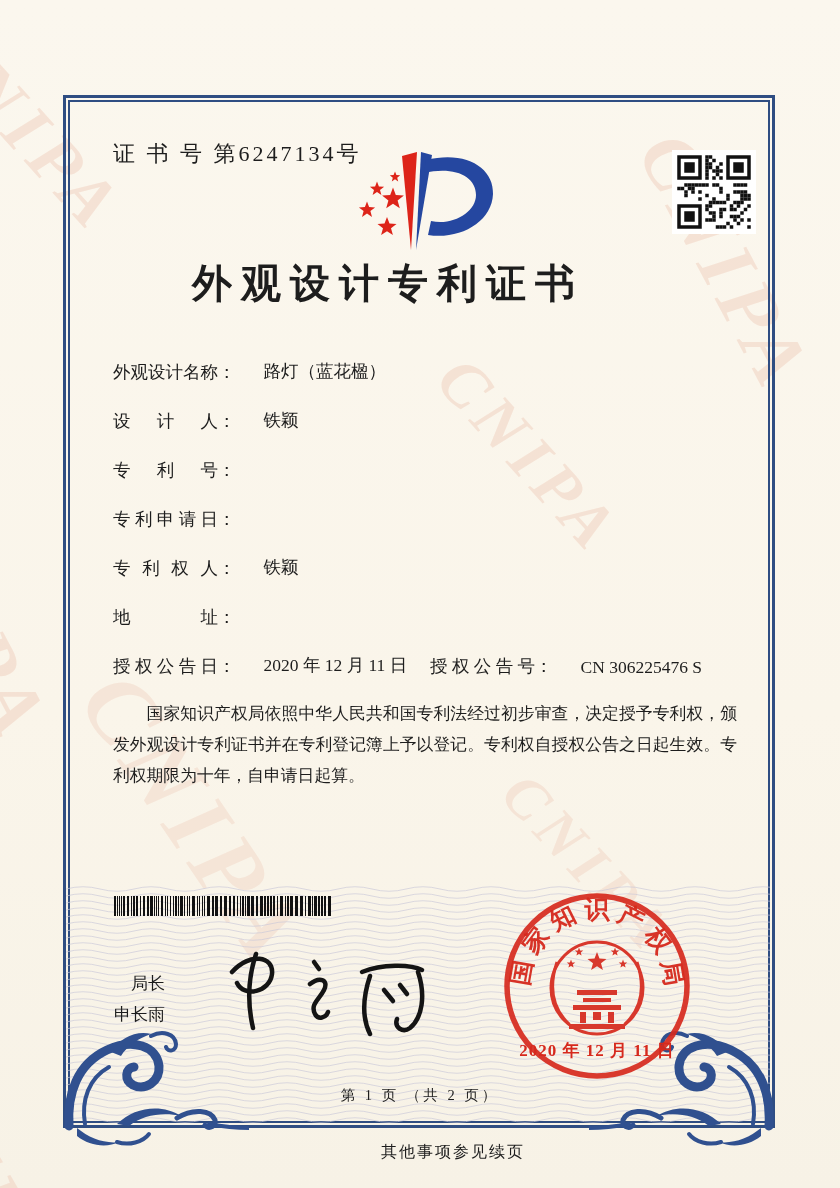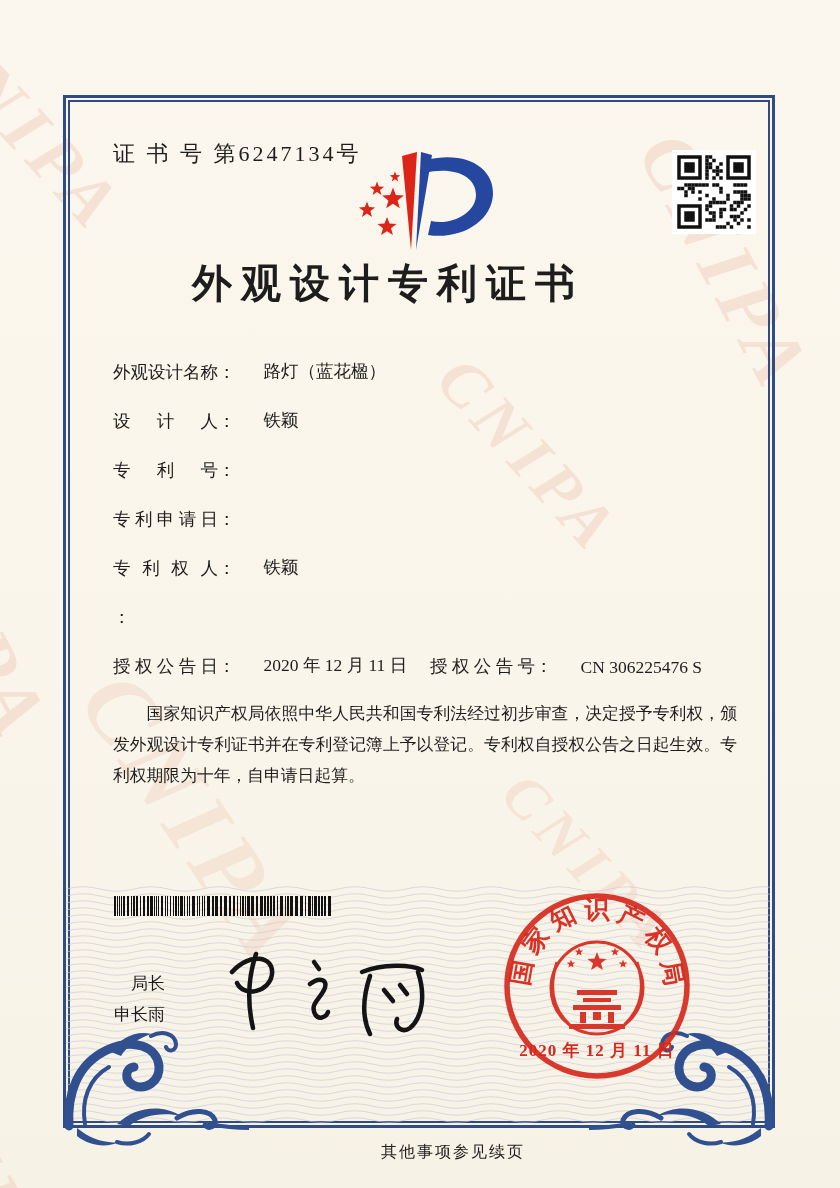--- a/index.html
+++ b/index.html
@@ -275,20 +275,21 @@
     <div class="frow">
       <span class="flabel">专利申请日</span>
         <span class="fcolon">：</span>
     </div>
     <div class="frow">
       <span class="flabel">专利权人</span>
         <span class="fcolon">：</span>
       <span class="fvalue">铁颖</span>
     </div>
     <div class="frow">
+      <span class="flabel">地址</span>
         <span class="fcolon">：</span>
     </div>
     <div class="frow">
       <span class="flabel">授权公告日</span>
         <span class="fcolon">：</span>
       <span class="fvalue">2020 年 12 月 11 日</span>
       <span class="pair2">
         <span class="flabel">授权公告号</span>
           <span class="fcolon">：</span>
         <span class="fvalue" style="white-space:nowrap;">CN 306225476 S</span>
@@ -414,15 +415,16 @@
       <rect x="83" y="122" width="6" height="11"></rect>
       <rect x="96" y="122" width="8" height="8"></rect>
       <rect x="111" y="122" width="6" height="11"></rect>
       <rect x="72" y="134" width="56" height="5"></rect>
       <path d="M60,72 C52,96 55,118 72,134" fill="none" stroke="#d6291d" stroke-width="3"></path>
       <path d="M140,72 C148,96 145,118 128,134" fill="none" stroke="#d6291d" stroke-width="3"></path>
     </g>
   </svg>
   <div class="seal-date">2020 年 12 月 11 日</div>
 
+  <div class="pageinfo">第 1 页 （共 2 页）</div>
   <div class="contnote">其他事项参见续页</div>
 
 </div>
 
 </body></html>

